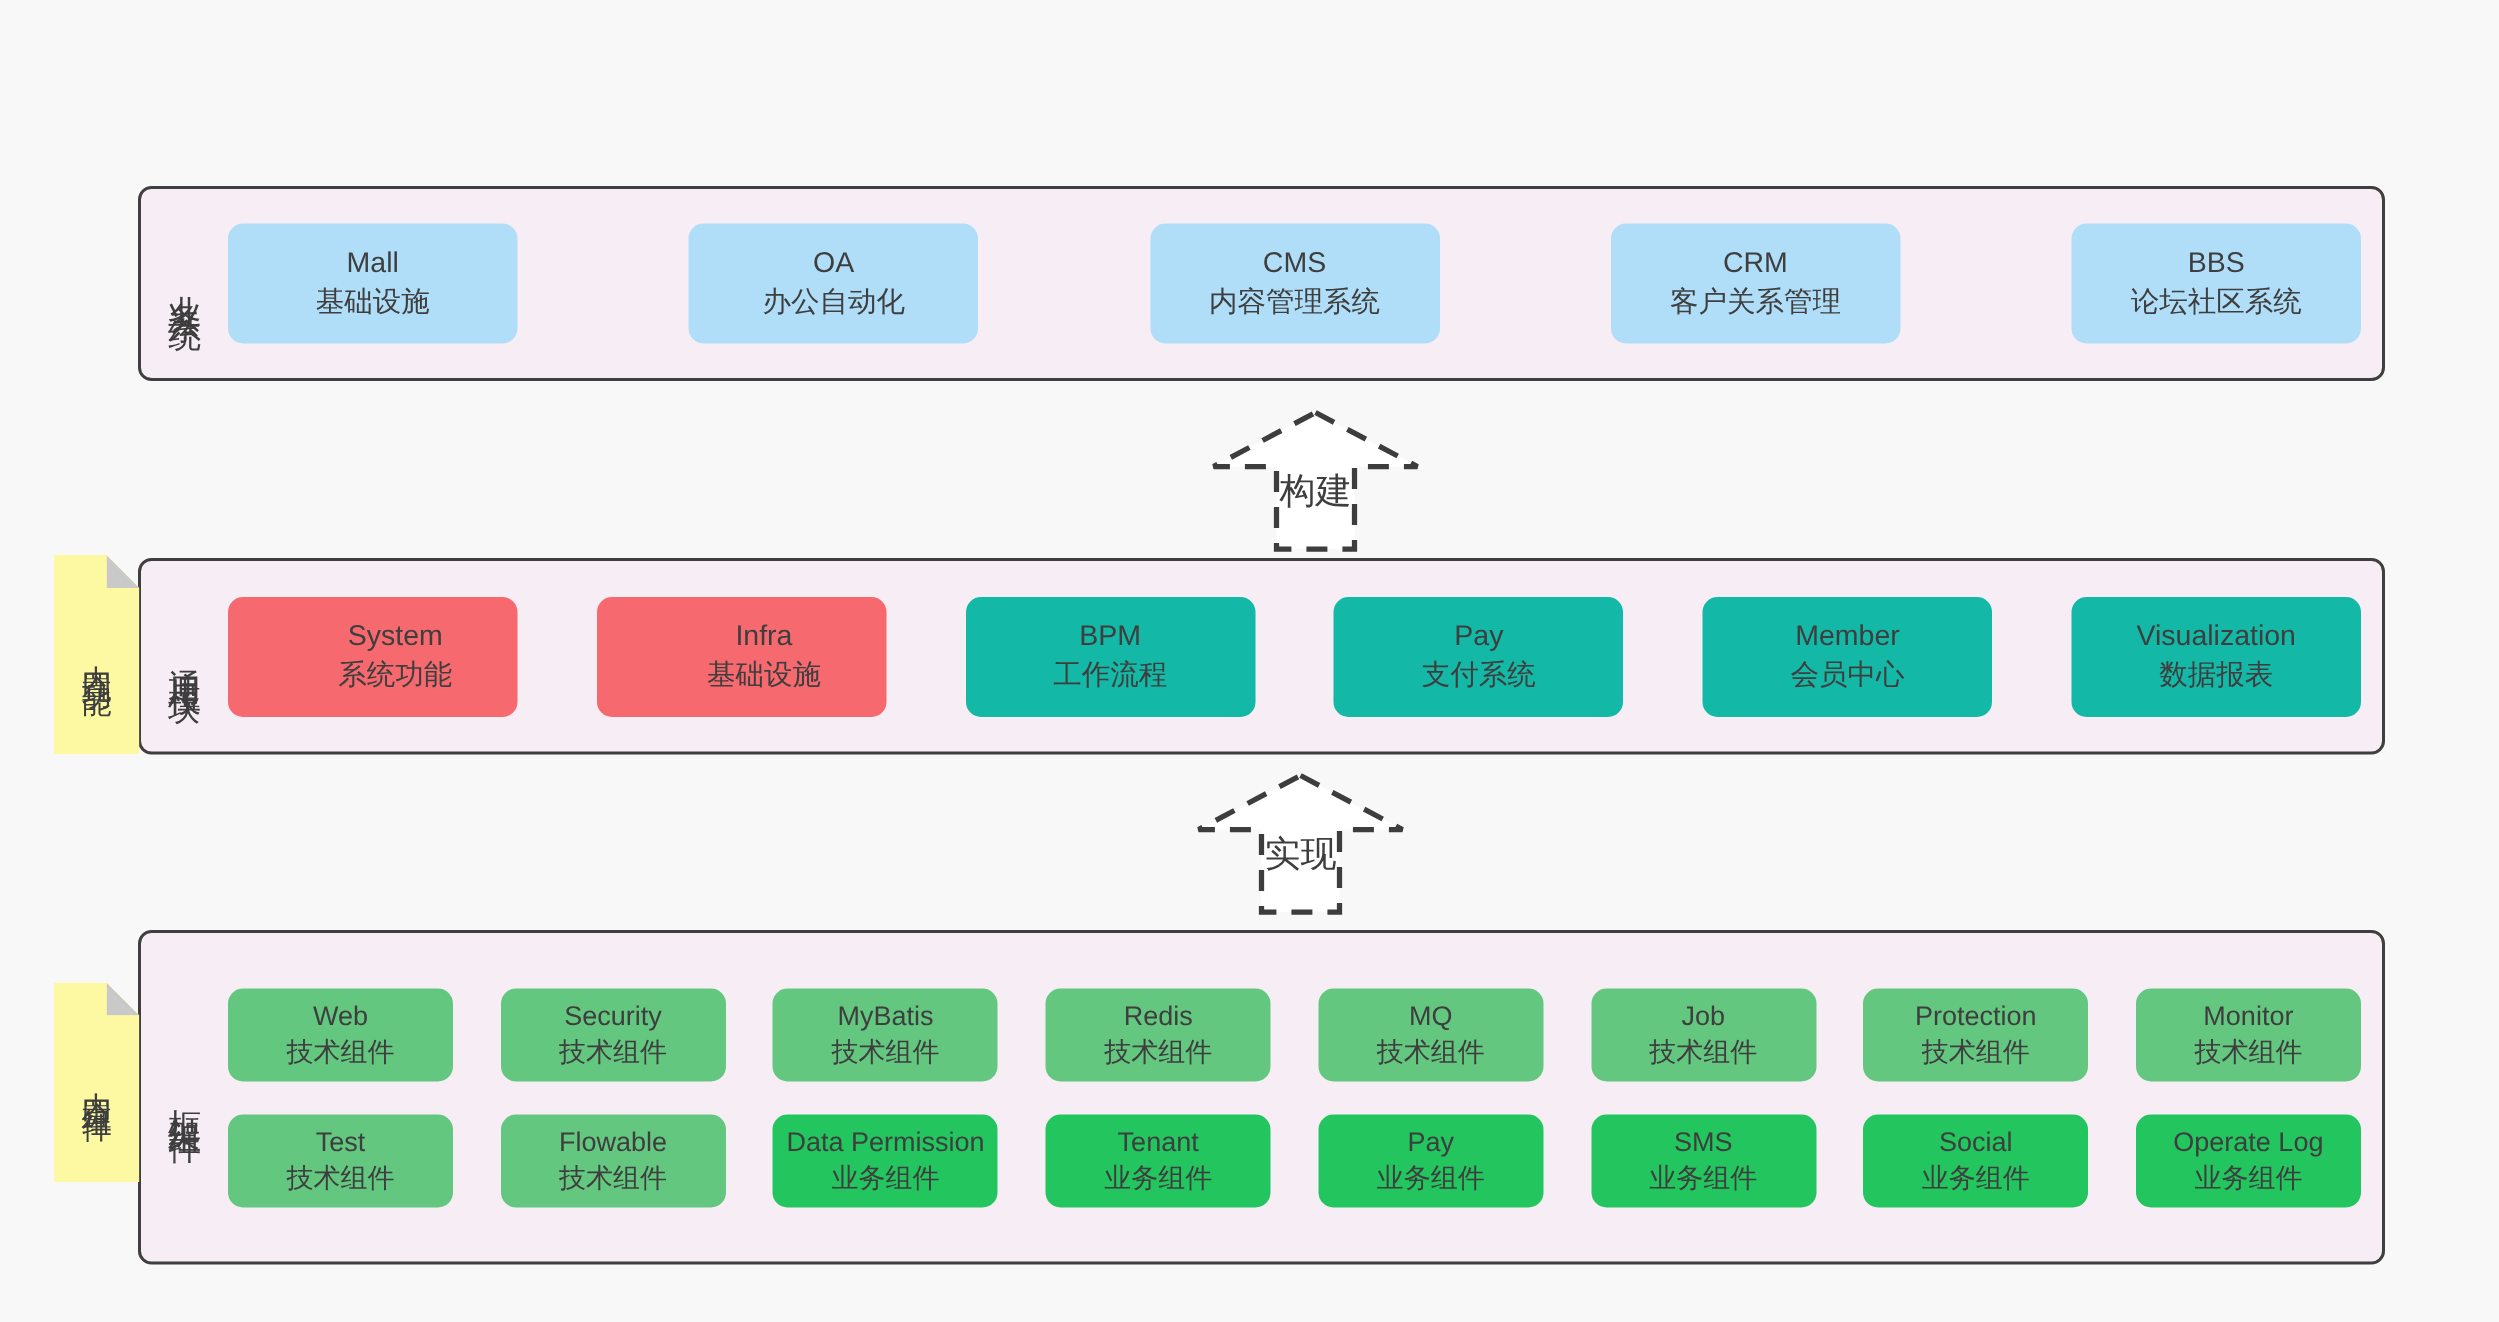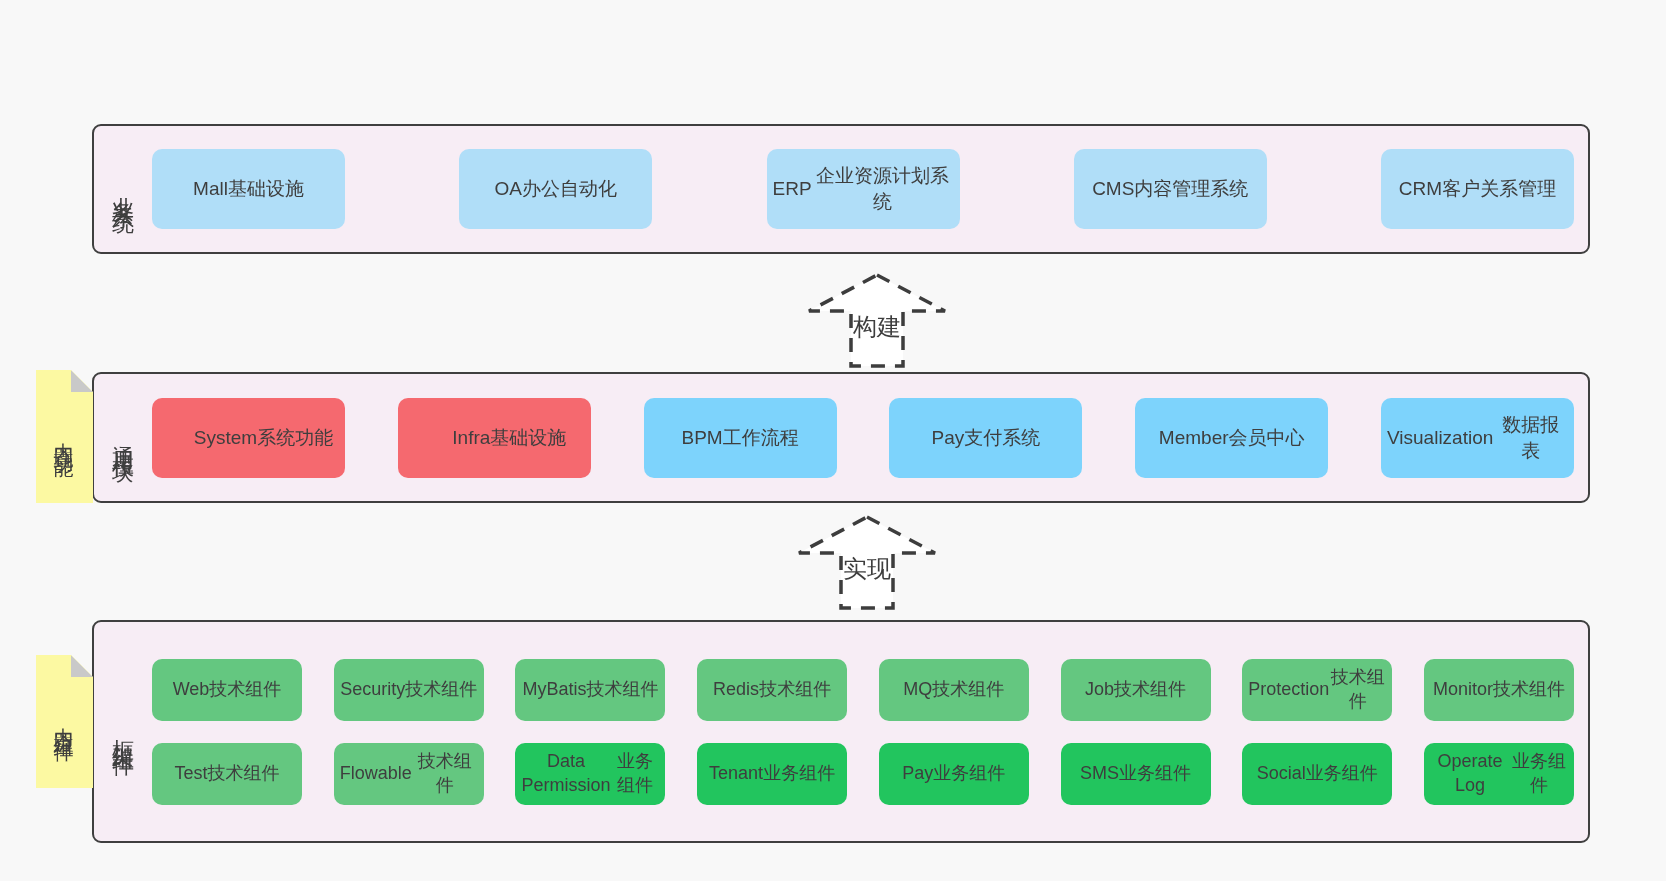--- a/index.html
+++ b/index.html
@@ -39,30 +39,30 @@
   }
   .rows{
     flex:1;display:flex;flex-direction:column;justify-content:center;
     gap:22px;padding-right:14px;
   }
   .row{display:flex;justify-content:space-between;}
 
   
   .box{
     border-radius:10px;
-    display:flex;align-items:center;justify-content:center;
+    display:flex;flex-direction:column;align-items:center;justify-content:center;
     text-align:center;color:#3e3e3e;
     box-sizing:border-box;padding:4px 6px;
   }
   .band1 .box,.band2 .box{width:193px;height:80px;font-size:19px;line-height:1.35;}
   .band3 .box{width:150px;height:62px;font-size:18px;line-height:1.3;}
   .box span{display:block;}
   .v-blue{background:#b0def8;}
   .v-red{background:#f5696f;padding-left:36px;}
-  .v-pink{background:#7dd3fc;}
+  .v-pink{background:#14b8a6;}
   .v-green{background:#64c780;}
   .v-light-green{background:#22c55e;}
 
   
   .note{
     position:absolute;left:36px;width:57px;height:133px;
     background:#fcf9a2;
     clip-path:polygon(0 0,calc(100% - 22px) 0,100% 22px,100% 100%,0 100%);
     display:flex;align-items:center;justify-content:center;
     z-index:6;
@@ -102,30 +102,30 @@
     <div class="boxes">
         <div class="box v-blue">
           <span class="box-title">Mall</span>
           <span class="box-subtitle">基础设施</span>
         </div>
         <div class="box v-blue">
           <span class="box-title">OA</span>
           <span class="box-subtitle">办公自动化</span>
         </div>
         <div class="box v-blue">
-          <span class="box-title">ERP</span>
-          <span class="box-subtitle">企业资源计划系统</span>
-        </div>
-        <div class="box v-blue">
           <span class="box-title">CMS</span>
           <span class="box-subtitle">内容管理系统</span>
         </div>
         <div class="box v-blue">
           <span class="box-title">CRM</span>
           <span class="box-subtitle">客户关系管理</span>
+        </div>
+        <div class="box v-blue">
+          <span class="box-title">BBS</span>
+          <span class="box-subtitle">论坛社区系统</span>
         </div>
       </div>
   </section>
 
   <svg class="arrow arrow-a1" width="200" height="110" viewBox="0 0 200 110">
     <polygon points="97,13 165,49 123,49 123,104 71,104 71,49 29,49" fill="#ffffff" stroke="#3d3d3d" stroke-width="3.5" stroke-dasharray="14 10"></polygon>
   </svg>
   <div class="arrow-label arrow-label1">构建</div>
 
   <section class="band band2">

